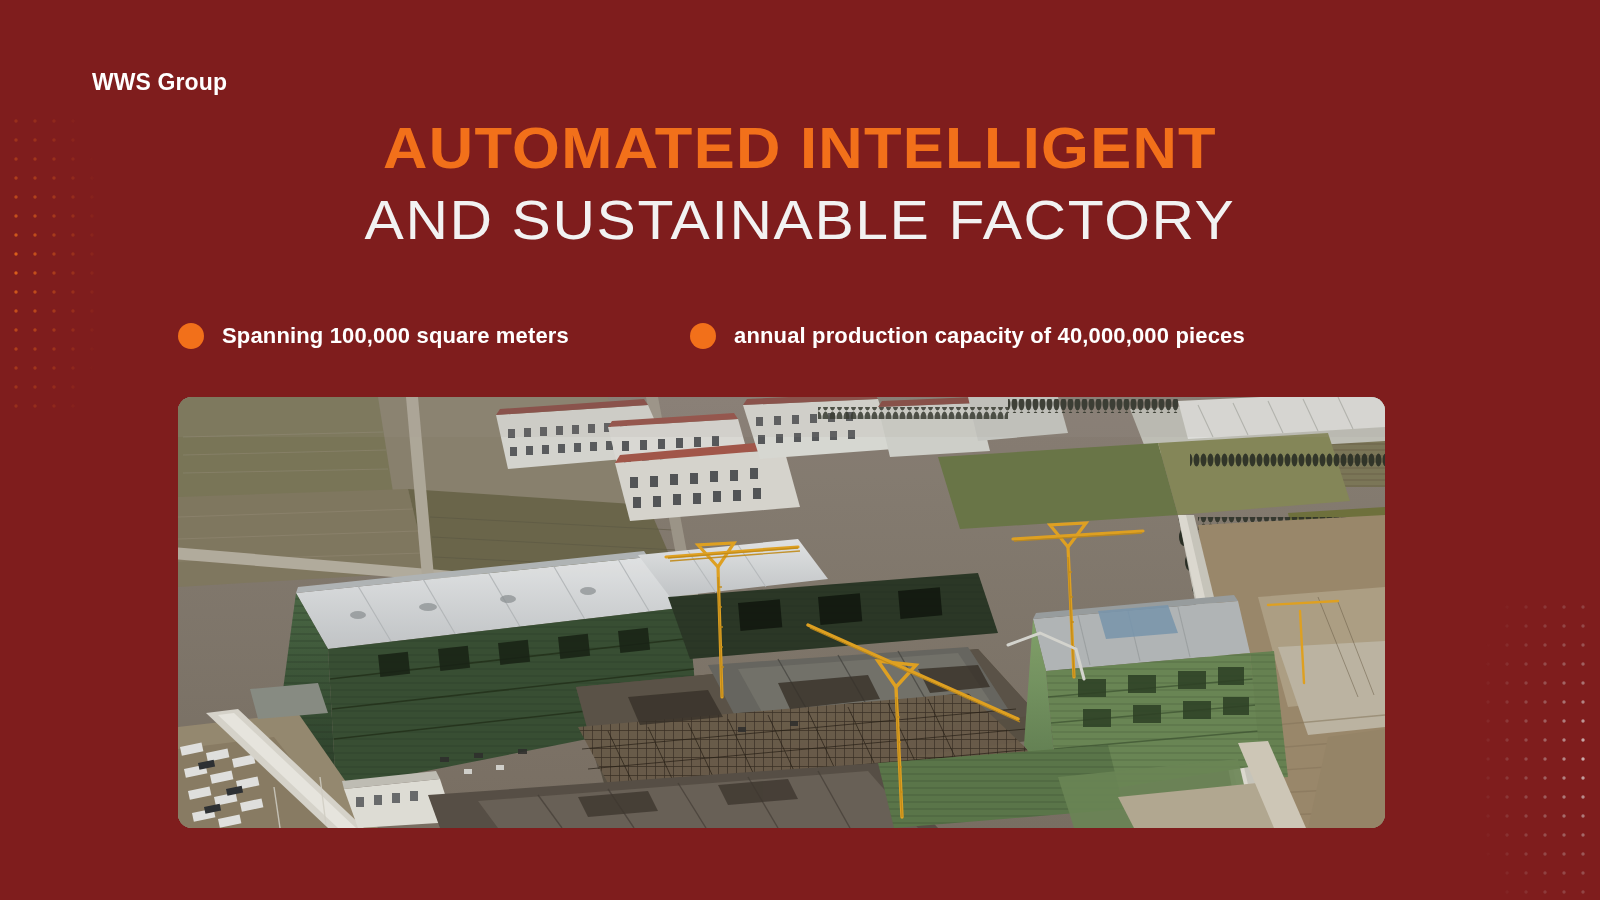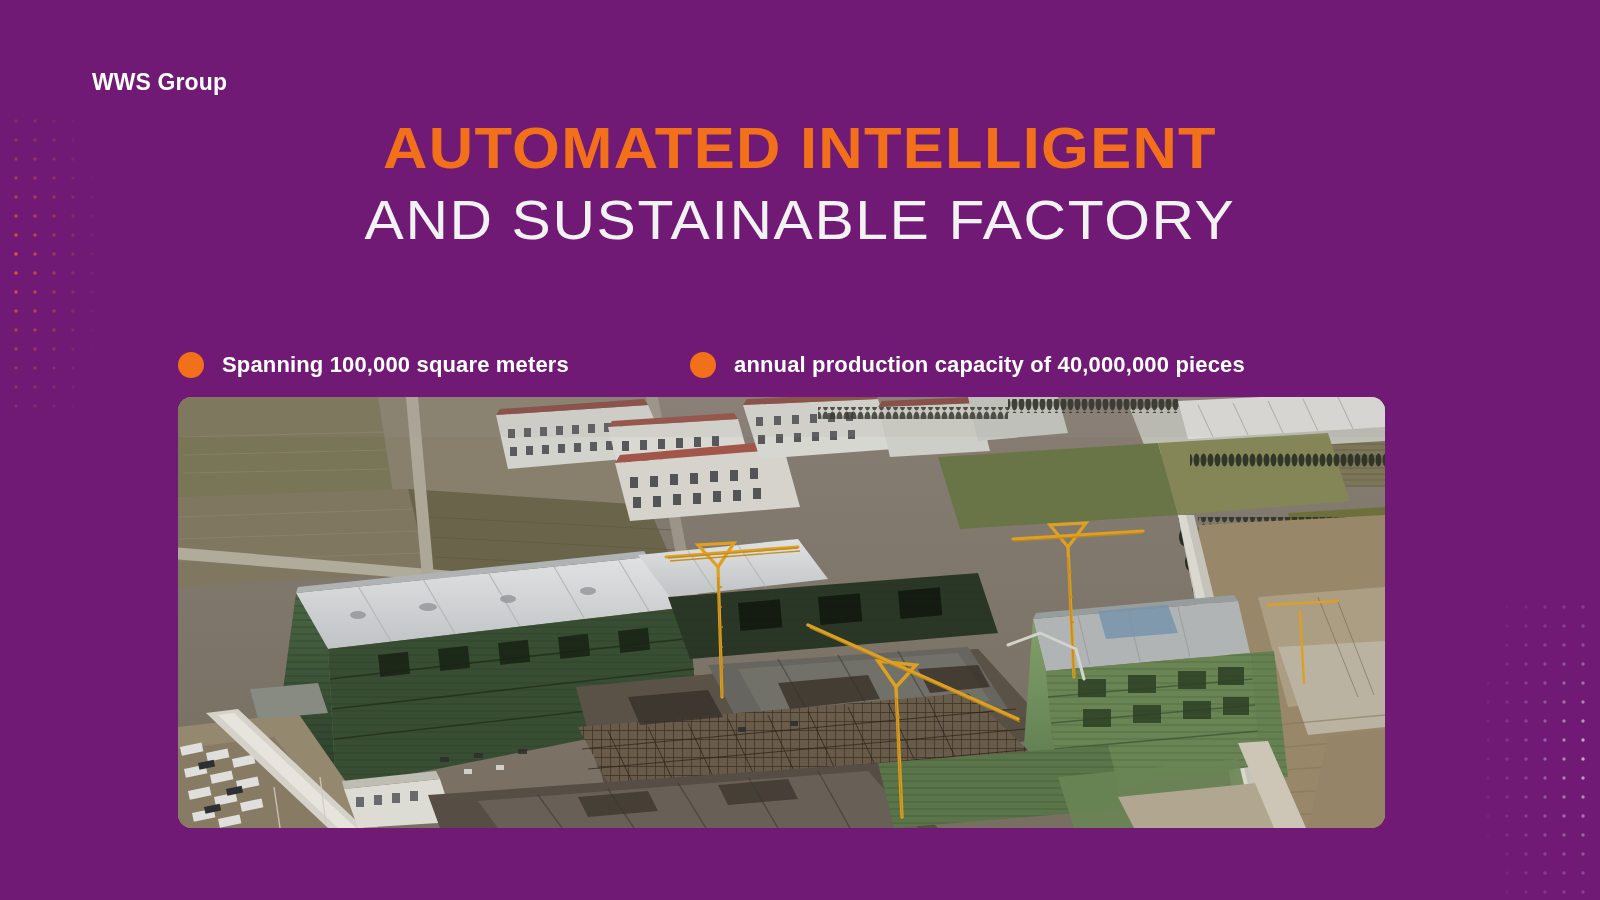--- a/index.html
+++ b/index.html
@@ -11,21 +11,21 @@
     width: 1600px;
     height: 900px;
     overflow: hidden;
     font-family: "Liberation Sans", sans-serif;
     position: relative;
   }
 
   #slide {
     position: absolute;
     inset: 0;
-    background: #701a75;
+    background: #7f1d1d;
     overflow: hidden;
   }
 
   
   .dots {
     position: absolute;
     pointer-events: none;
   }
   .dots svg { display: block; }
 
@@ -93,21 +93,20 @@
     width: 1200px;
     height: 44px;
   }
   .bullet {
     position: absolute;
     top: 0;
     display: flex;
     align-items: center;
     height: 40px;
     white-space: nowrap;
-    margin-top: 29px;
   }
   .bullet-0 { left: 0px; }
   .bullet-1 { left: 512px; }
 
   .bullet-dot {
     width: 26px;
     height: 26px;
     border-radius: 50%;
     background: #F2701A;
     flex: 0 0 auto;

